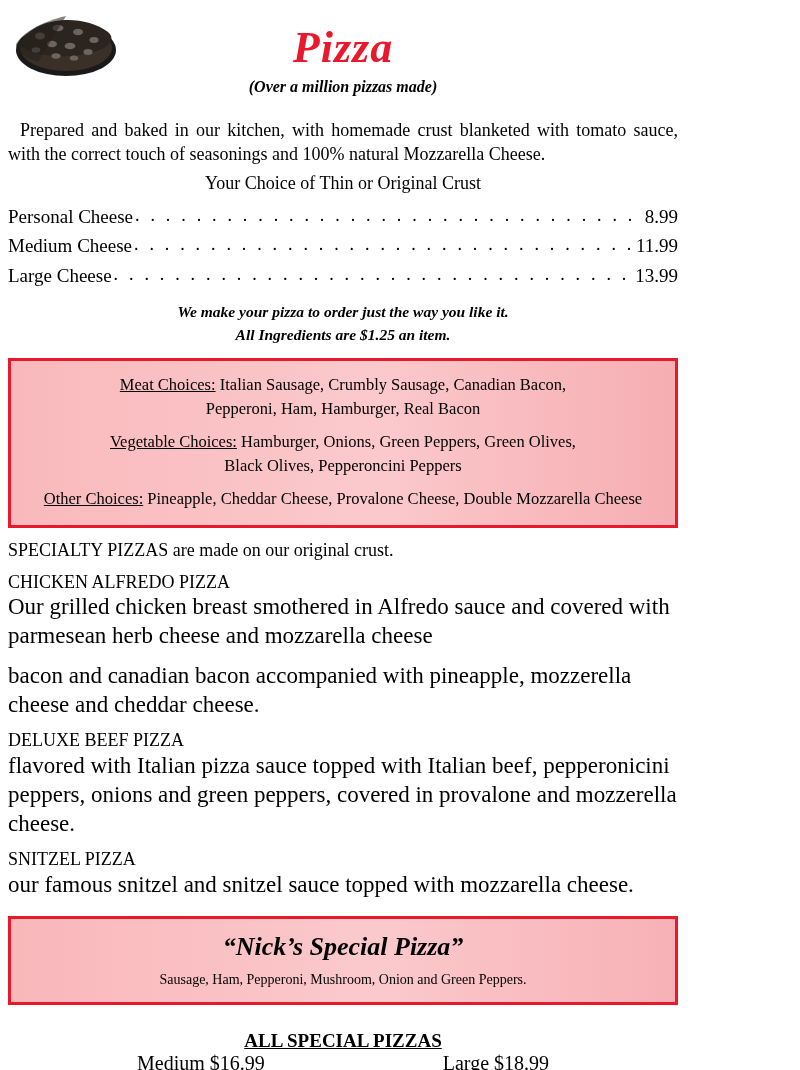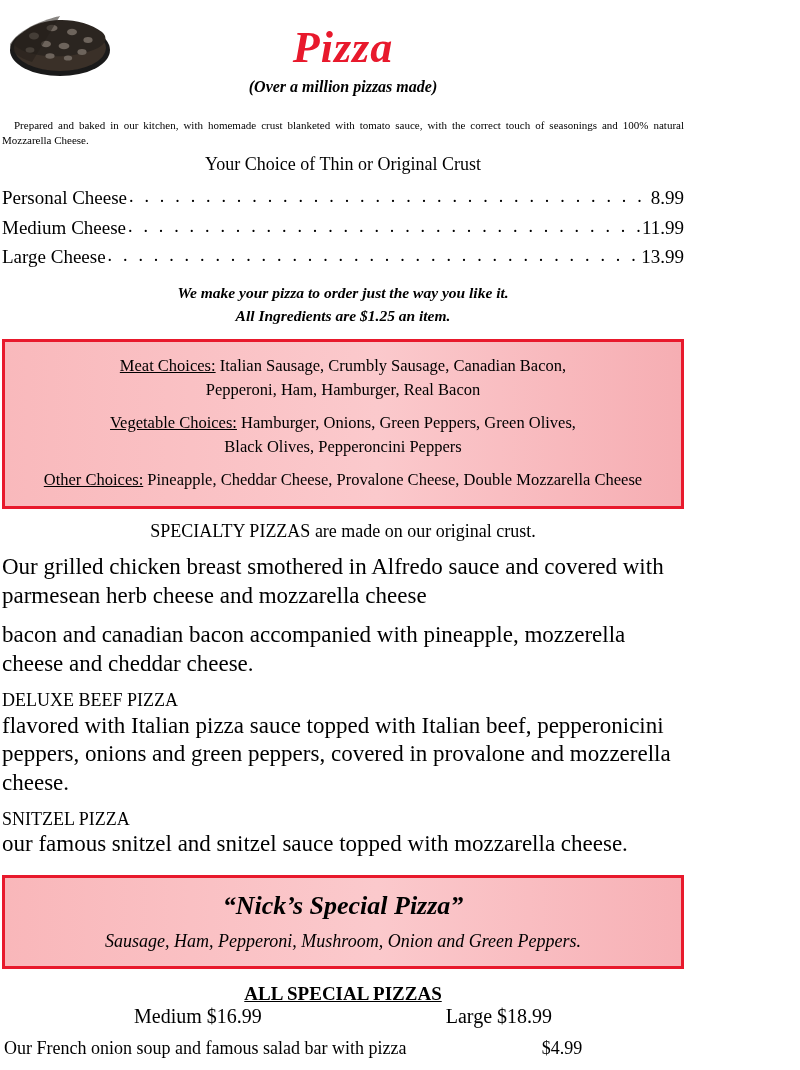--- a/index.html
+++ b/index.html
@@ -13,21 +13,21 @@
     position: relative;
     font-family: "Liberation Serif", serif;
     color: #000000;
     overflow: hidden;
   }
   .page {
     position: relative;
     width: 686px;
     height: 1070px;
     box-sizing: border-box;
-    padding: 0 2px;
+    padding: 0 8px;
   }
 
   
   .header {
     position: relative;
     height: 112px;
   }
   .pizza-logo {
     position: absolute;
     left: 0px;
@@ -48,21 +48,21 @@
   }
   .subtitle {
     text-align: center;
     font-weight: bold;
     font-style: italic;
     font-size: 16px;
     margin-top: 8px;
   }
 
   .intro {
-    font-size: 11px;
+    font-size: 18px;
     line-height: 1.35;
     text-align: justify;
     text-indent: 12px;
     margin: 6px 0 0 0;
   }
   .crust-choice {
     text-align: center;
     font-size: 18px;
     margin-top: 6px;
   }
@@ -116,21 +116,20 @@
     font-weight: normal;
     text-decoration: underline;
   }
   .choice-group { margin-bottom: 9px; }
   .choice-group:last-child { margin-bottom: 0; }
 
   
   .specialty-intro {
     font-size: 18px;
     margin-top: 12px;
-    text-align: center;
   }
   .pizza-item { margin-top: 11px; }
   .pizza-name {
     font-size: 18px;
     line-height: 1.2;
   }
   .pizza-desc {
     font-size: 23px;
     line-height: 1.25;
   }
@@ -144,32 +143,31 @@
     text-align: center;
   }
   .nick-title {
     font-family: "Liberation Serif", serif;
     font-style: italic;
     font-weight: bold;
     font-size: 26px;
     line-height: 1.2;
   }
   .nick-desc {
-    font-size: 18px;
+    font-size: 14px;
     margin-top: 10px;
-    font-style: italic;
   }
 
   
   .all-special {
     text-align: center;
     font-weight: bold;
     font-size: 19px;
     text-decoration: underline;
-    margin-top: 14px;
+    margin-top: 25px;
     font-family: Liberation Serif, serif;
   }
   .size-prices {
     display: flex;
     justify-content: space-around;
     font-size: 20px;
     margin-top: 0;
     padding: 0 40px;
   }
   .soup-row {
@@ -260,20 +258,21 @@
         <span class="lbl">Other Choices:</span>
         <span>Pineapple, Cheddar Cheese, Provalone Cheese, Double Mozzarella Cheese</span>
       </div>
     </div>
   </div>
 
   <div class="specialty-intro">SPECIALTY PIZZAS are made on our original crust.</div>
 
   <div>
     <div class="pizza-item">
+      <div class="pizza-name">CHICKEN ALFREDO PIZZA</div>
       <div class="pizza-desc">Our grilled chicken breast smothered in Alfredo sauce and covered with parmesean herb cheese and mozzarella cheese</div>
     </div>
     <div class="pizza-item">
       <div class="pizza-desc">bacon and canadian bacon accompanied with pineapple, mozzerella cheese and cheddar cheese.</div>
     </div>
     <div class="pizza-item">
       <div class="pizza-name">DELUXE BEEF PIZZA</div>
       <div class="pizza-desc">flavored with Italian pizza sauce topped with Italian beef, pepperonicini peppers, onions and green peppers, covered in provalone and mozzerella cheese.</div>
     </div>
     <div class="pizza-item">

